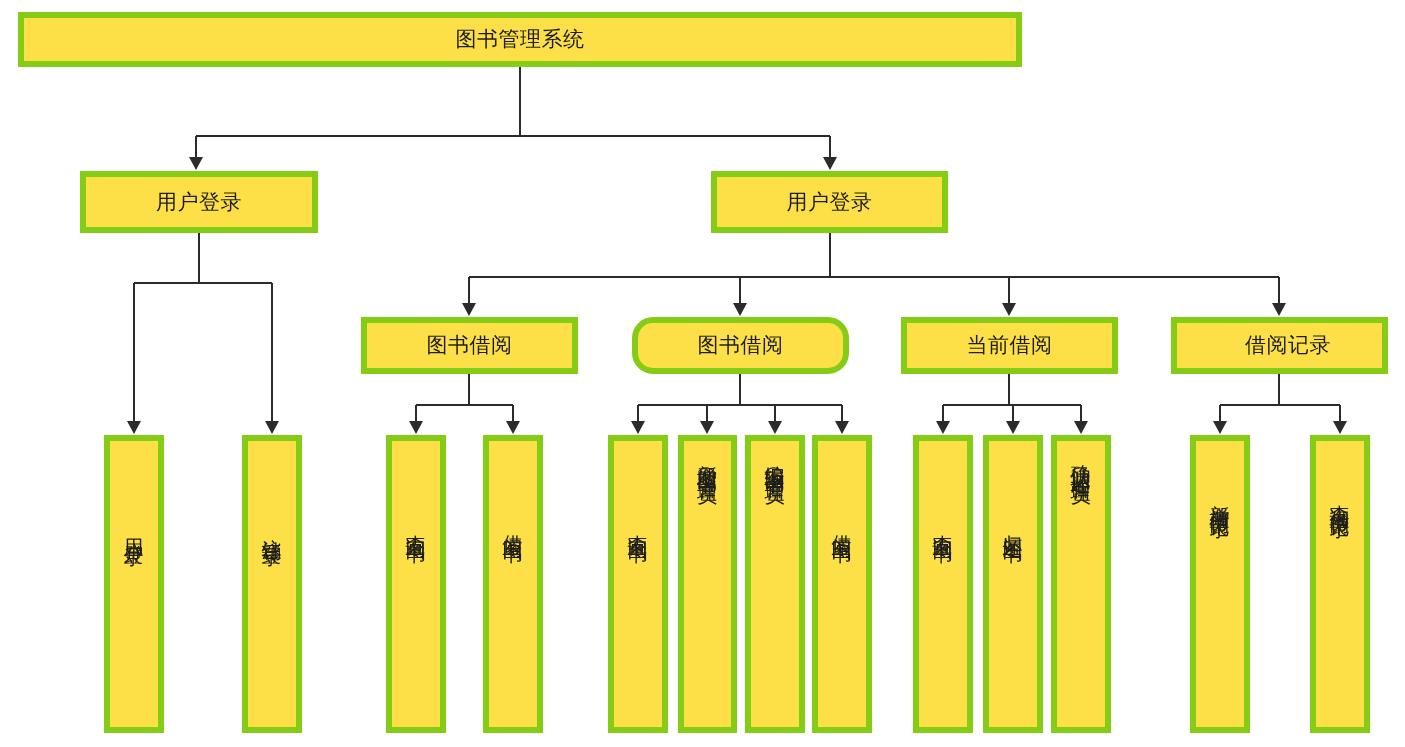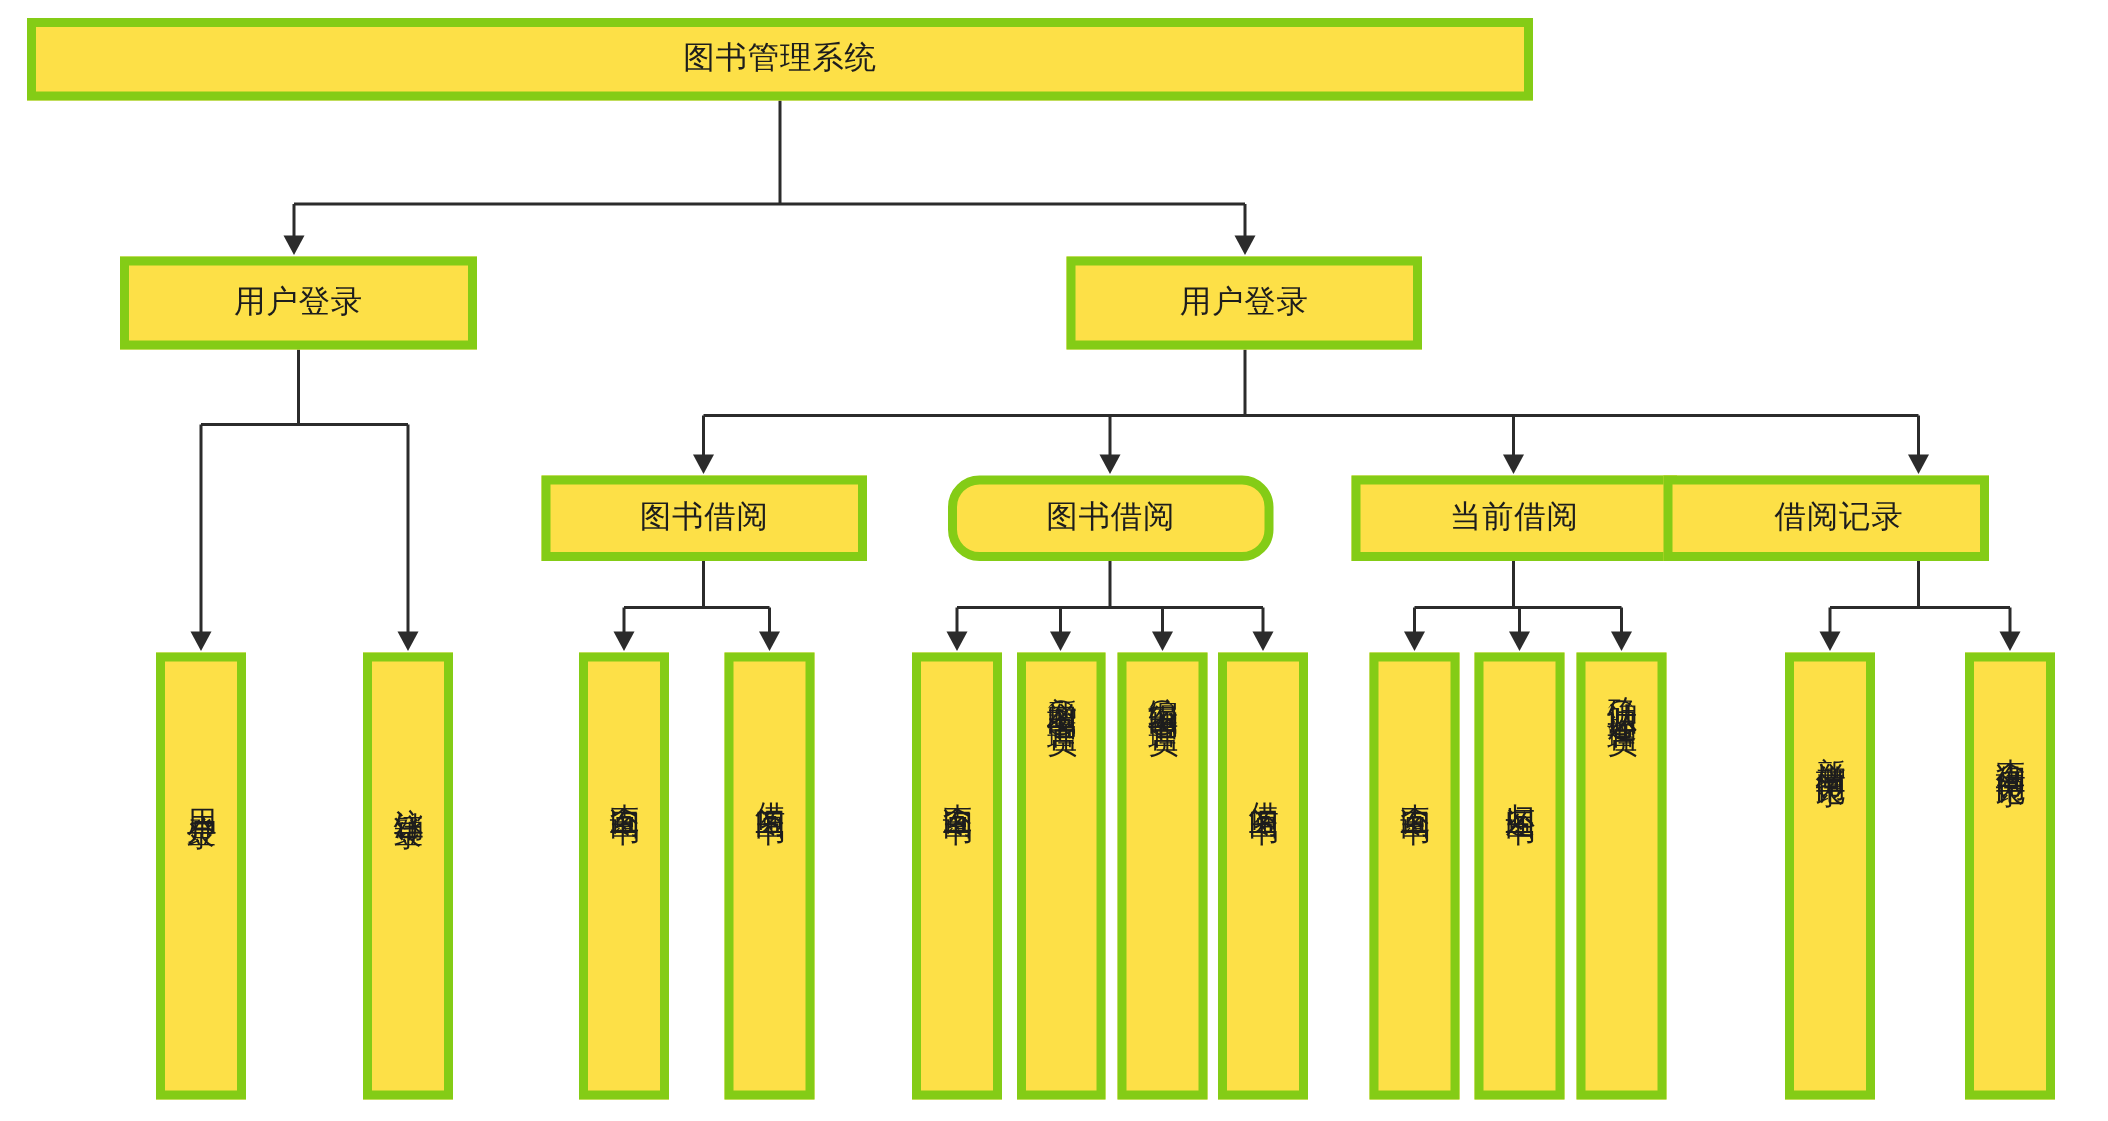--- a/index.html
+++ b/index.html
@@ -135,21 +135,21 @@
       </div>
       <div class="node" style="left: 361px; top: 317px; width: 217px; height: 57px;">
         <span class="label">图书借阅</span>
       </div>
       <div class="node" style="left: 632px; top: 317px; width: 217px; height: 57px; border-radius: 21px;">
         <span class="label">图书借阅</span>
       </div>
       <div class="node" style="left: 901px; top: 317px; width: 217px; height: 57px;">
         <span class="label">当前借阅</span>
       </div>
-      <div class="node" style="left: 1109px; top: 317px; width: 217px; height: 57px; padding-left: 17px;">
+      <div class="node" style="left: 1171px; top: 317px; width: 217px; height: 57px; padding-left: 17px;">
         <span class="label">借阅记录</span>
       </div>
       <div class="node leaf" style="left: 104px; top: 435px; width: 60px; height: 298px;">
         <span class="label" style="margin-top: 82px;">用户登录</span>
       </div>
       <div class="node leaf" style="left: 242px; top: 435px; width: 60px; height: 298px;">
         <span class="label" style="margin-top: 82px;">注销登录</span>
       </div>
       <div class="node leaf" style="left: 386px; top: 435px; width: 60px; height: 298px;">
         <span class="label" style="margin-top: 78px;">查询图书</span>

